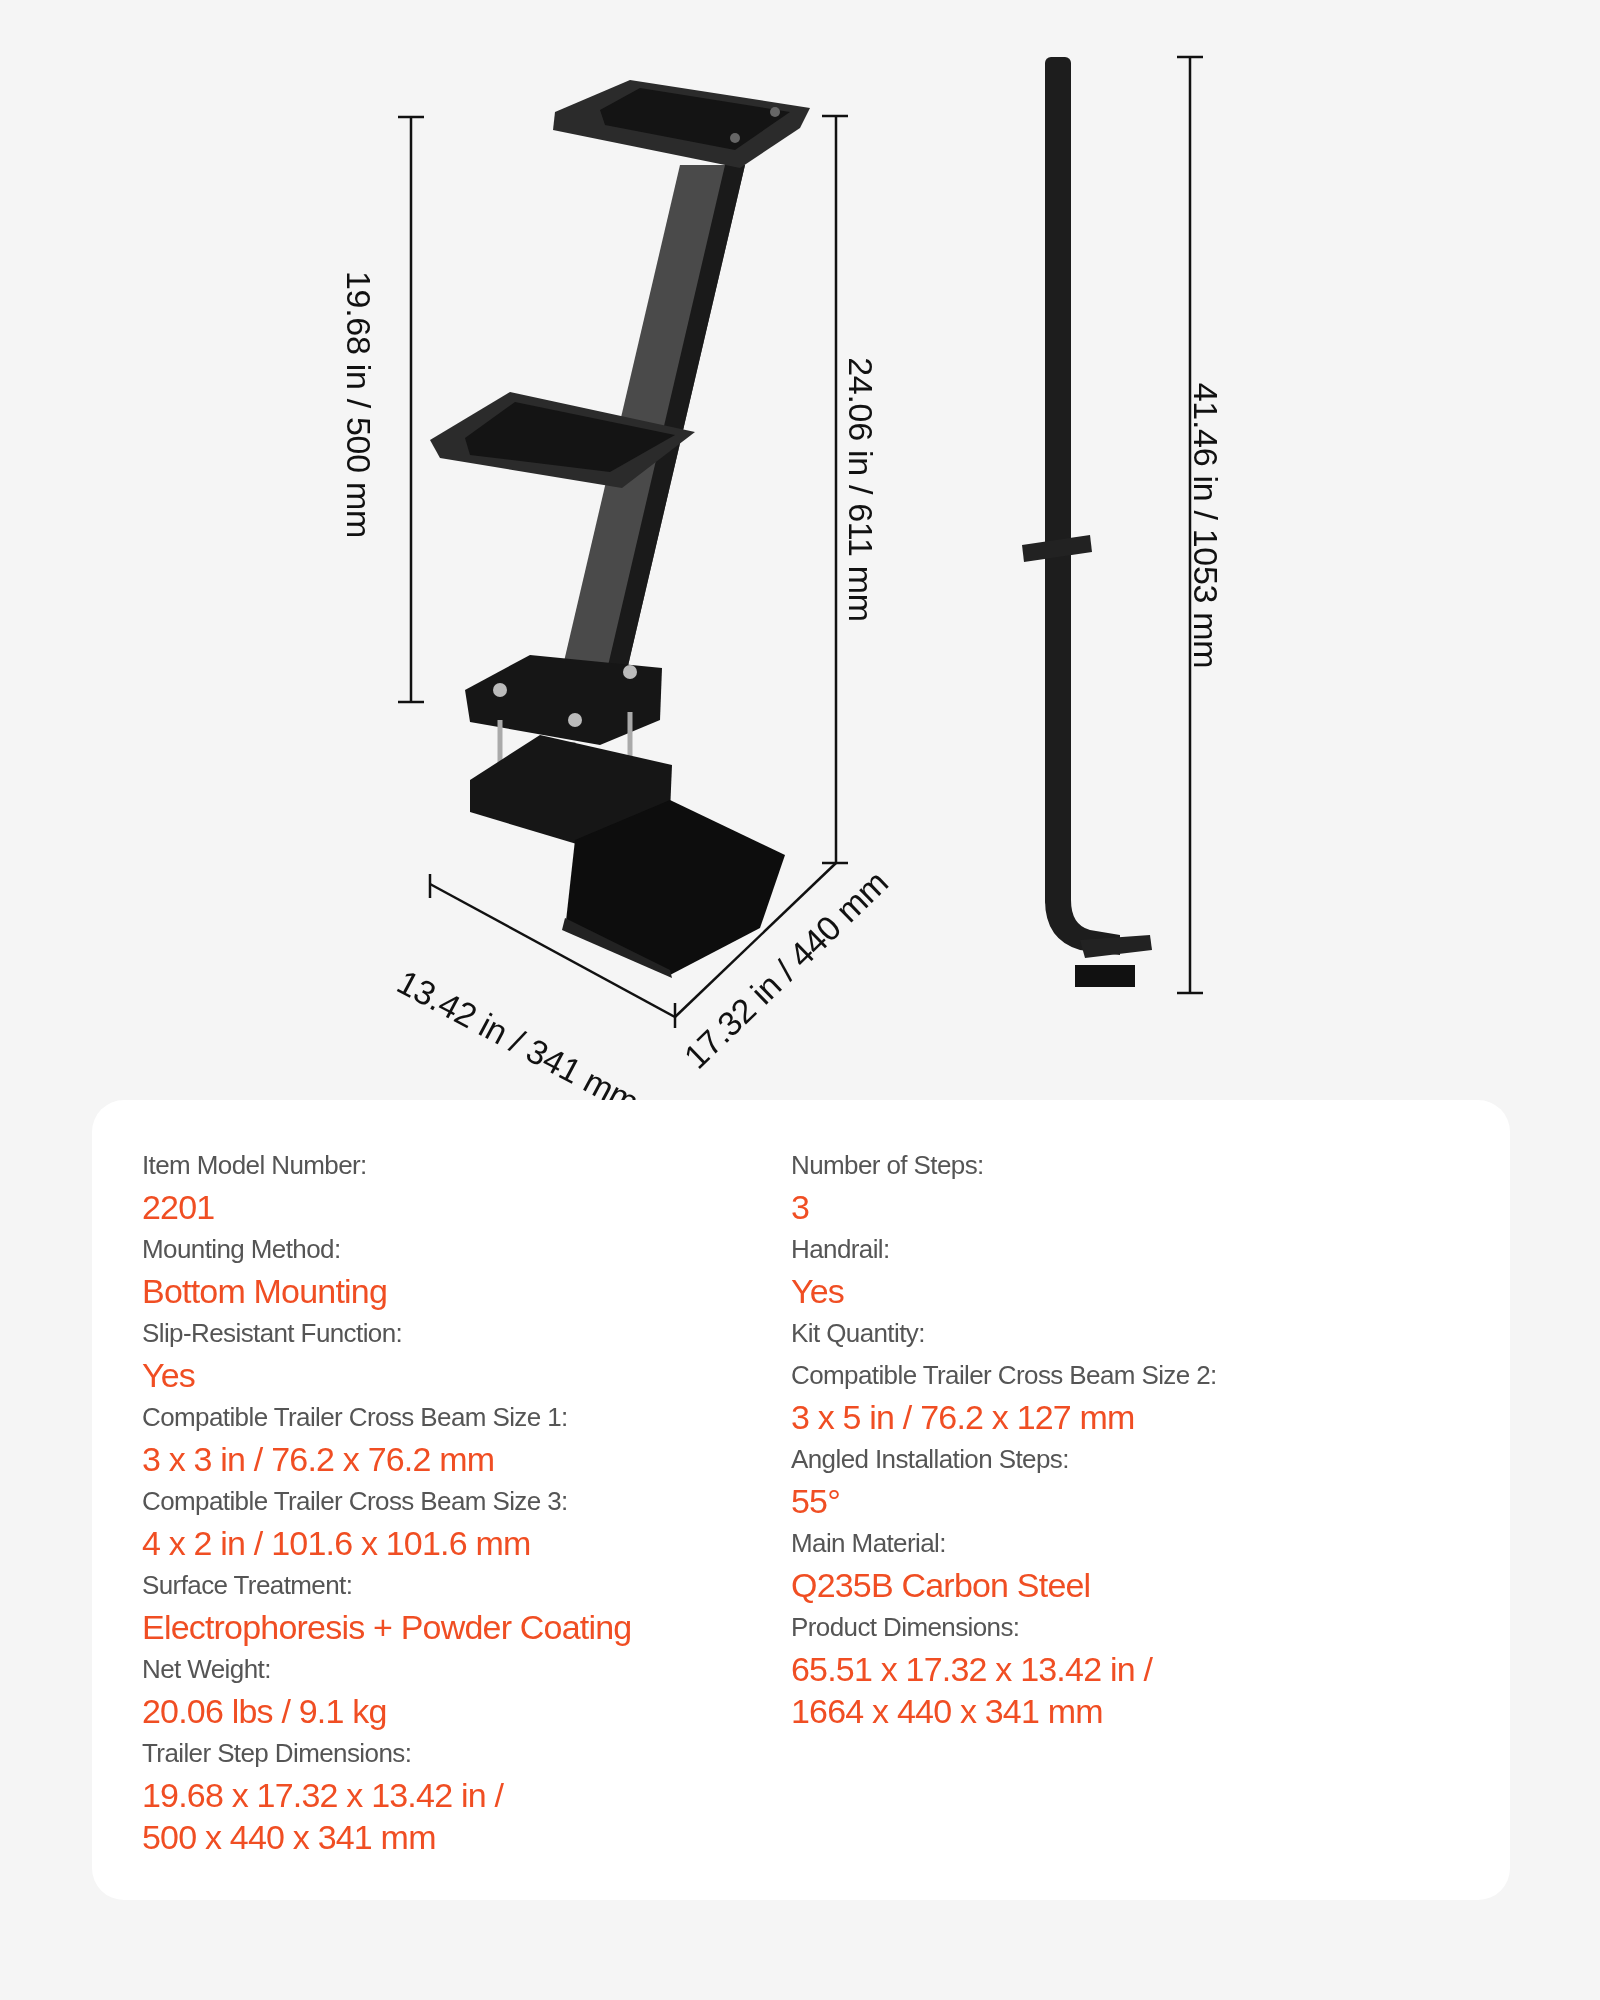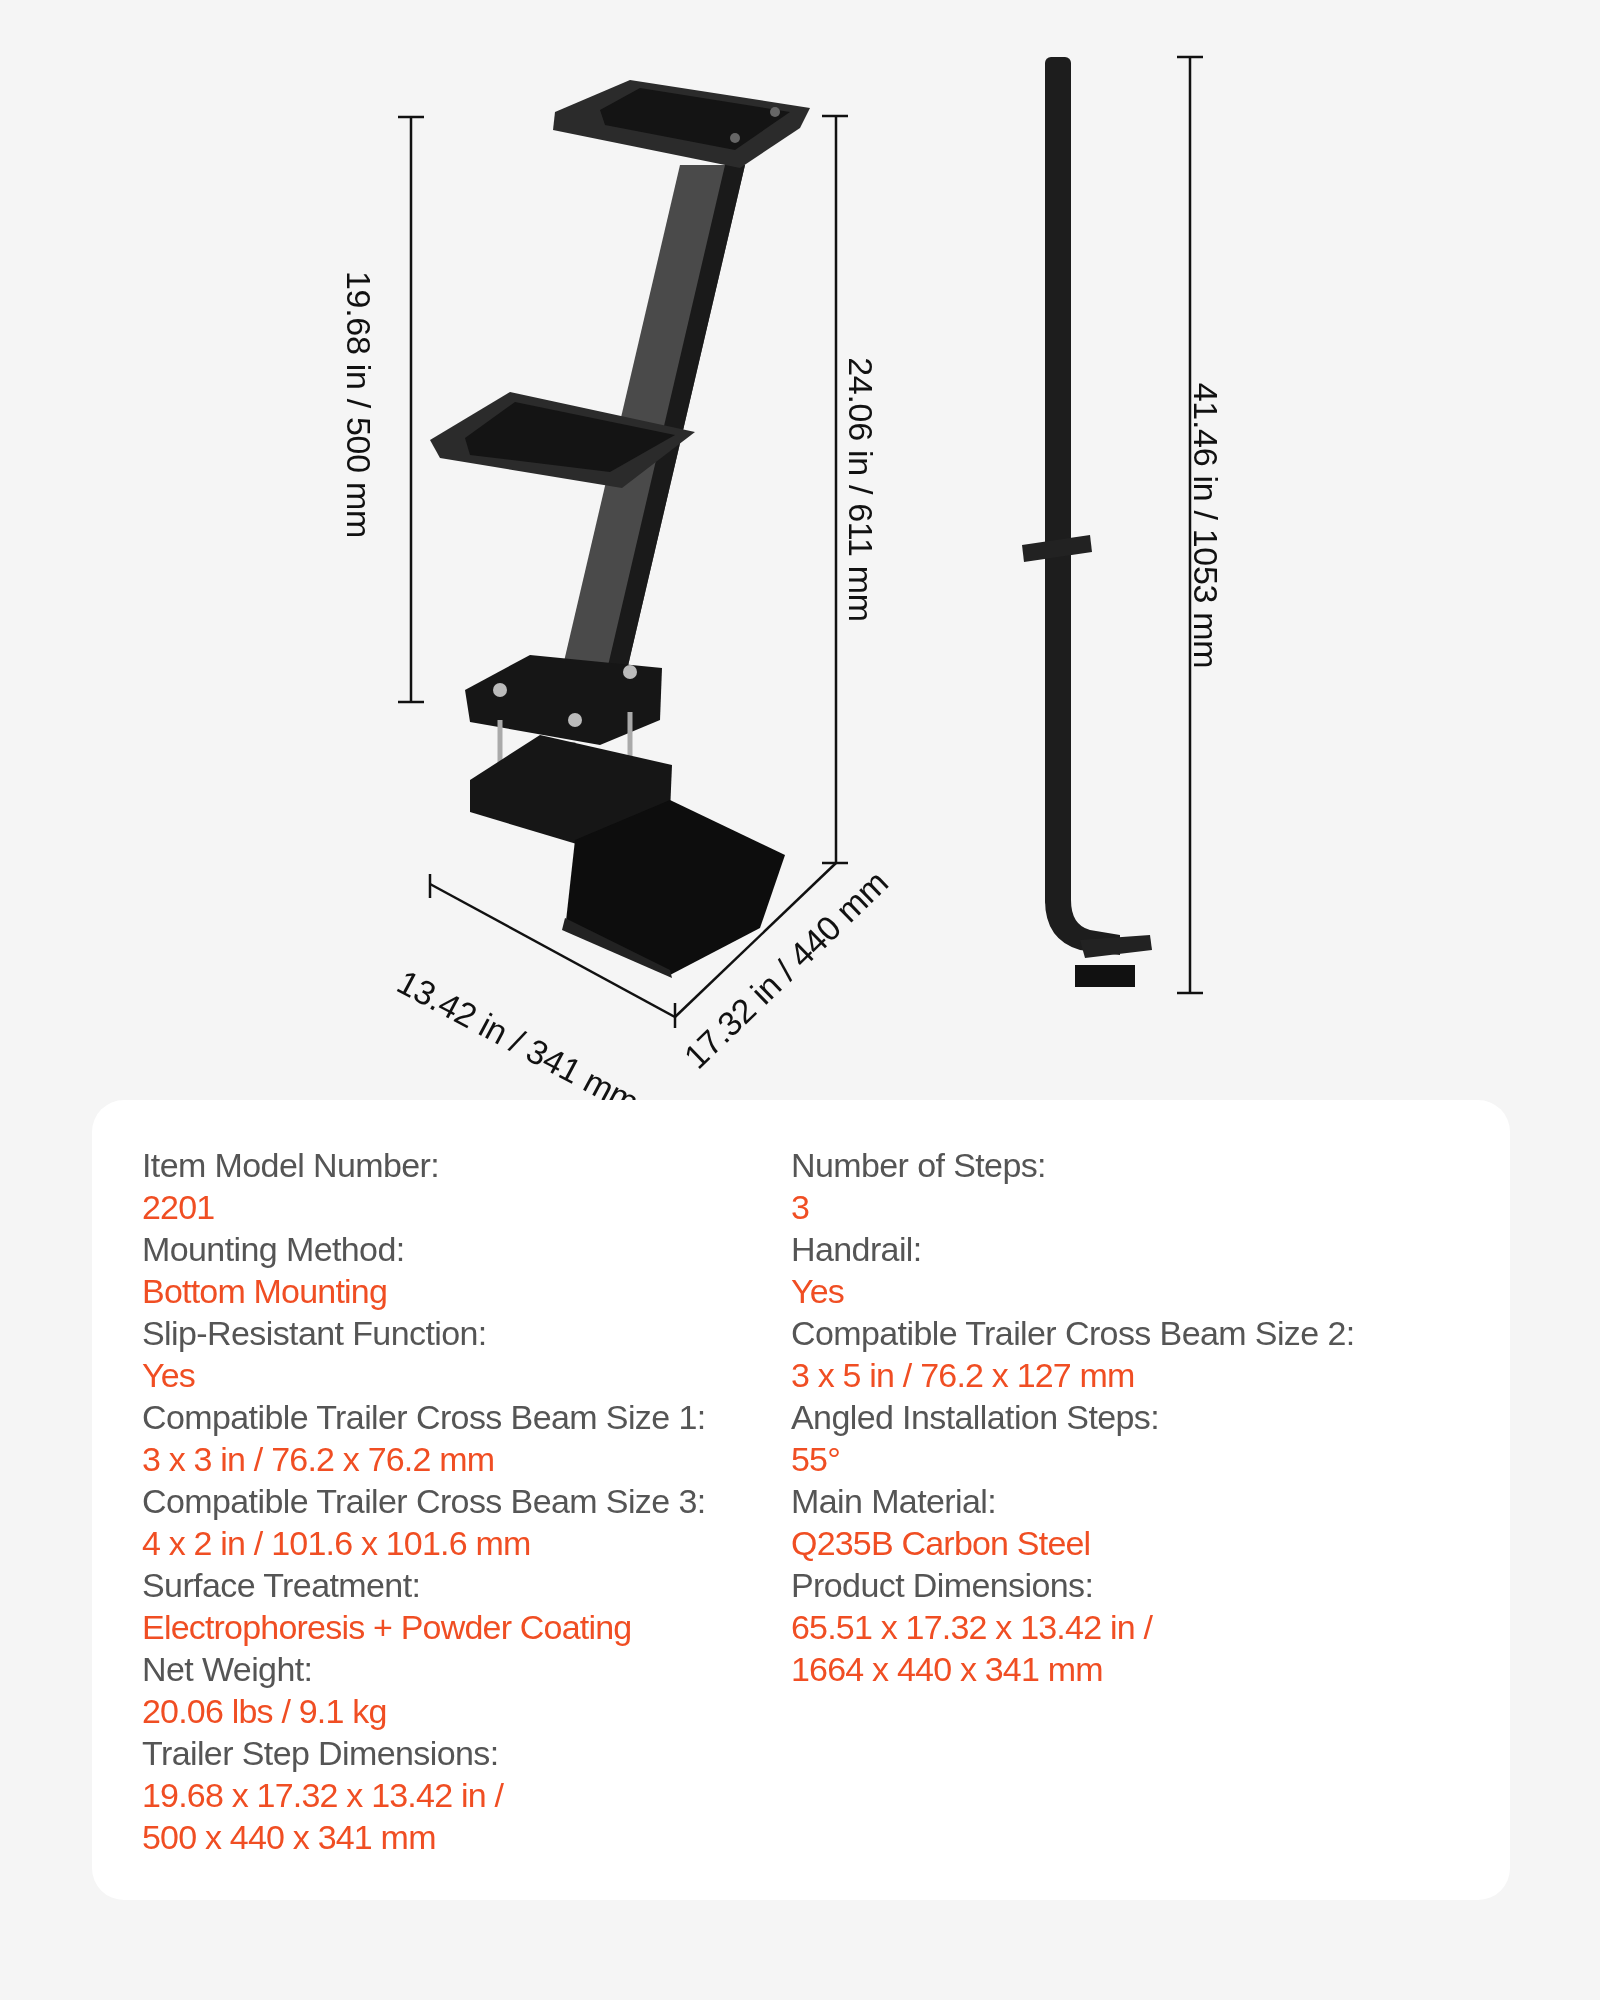--- a/index.html
+++ b/index.html
@@ -15,21 +15,21 @@
   }
   .card {
     position:absolute; left:92px; top:1100px; width:1418px; height:800px;
     background:#ffffff; border-radius:32px;
   }
   .col { position:absolute; top:44px; }
   .col.left { left:50px; }
   .col.right { left:679px;margin-left:20px; }
   .spec { margin:0; }
   .spec-label {
-    display:block; font-size:34px; line-height:42px; color:#555;
+    display:block; font-size:26px; line-height:42px; color:#555;
     letter-spacing:-0.6px; white-space:nowrap;
   }
   .spec-value {
     display:block; font-size:34px; line-height:42px; color:#f04e23; font-weight:normal;
     letter-spacing:-0.8px; white-space:nowrap;
   }
 </style>
 </head>
 <body>
 
@@ -143,20 +143,21 @@
   <div class="col right">
     <div class="spec">
       <span class="spec-label">Number of Steps:</span>
       <span class="spec-value">3</span>
     </div>
     <div class="spec">
       <span class="spec-label">Handrail:</span>
       <span class="spec-value">Yes</span>
     </div>
     <div class="spec">
+      <span class="spec-label">Kit Quantity:</span>
     </div>
     <div class="spec">
       <span class="spec-label">Compatible Trailer Cross Beam Size 2:</span>
       <span class="spec-value">3 x 5 in / 76.2 x 127 mm</span>
     </div>
     <div class="spec">
       <span class="spec-label">Angled Installation Steps:</span>
       <span class="spec-value">55°</span>
     </div>
     <div class="spec">

